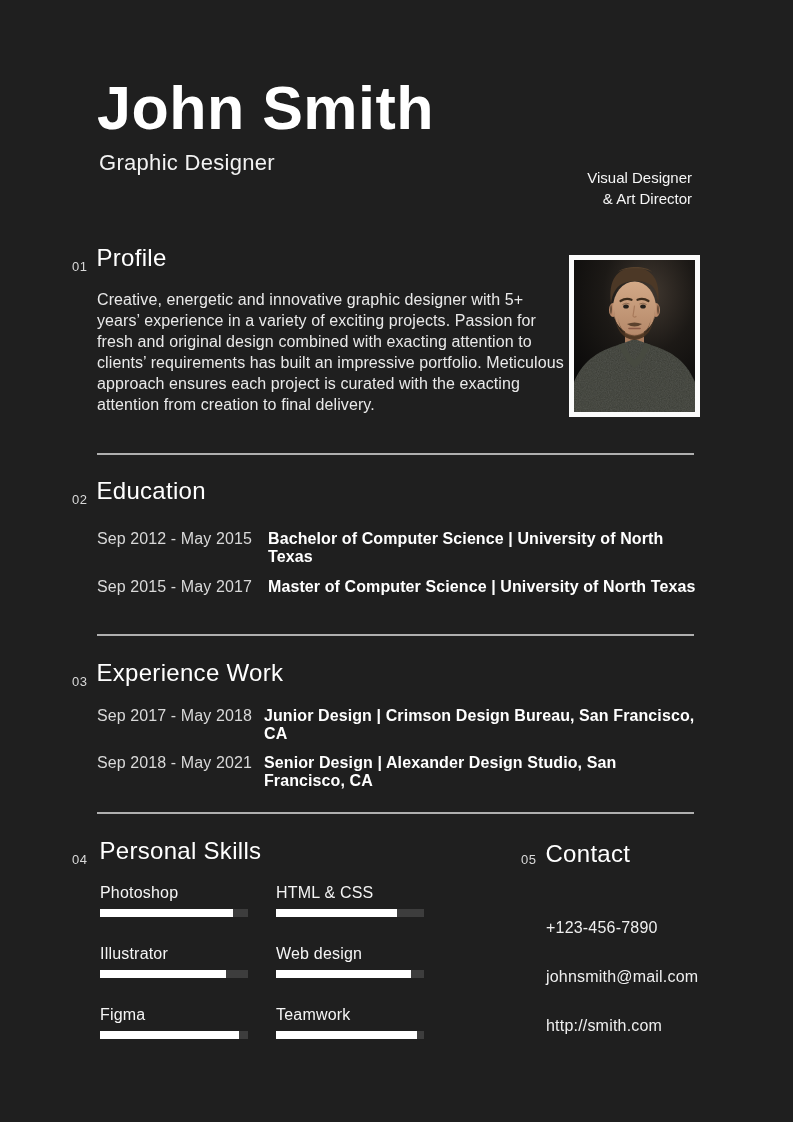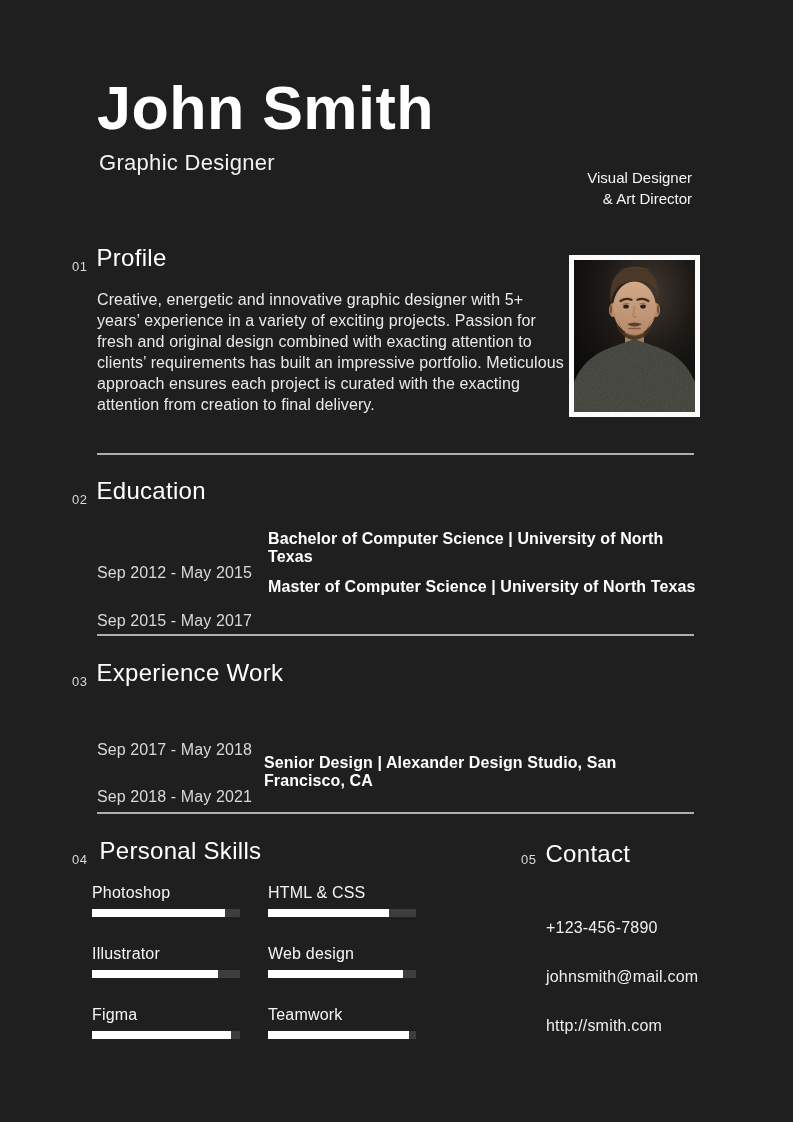--- a/index.html
+++ b/index.html
@@ -68,27 +68,27 @@
     position:absolute;left:97px;width:597px;height:2px;
     background:var(--divider);opacity:.85;
   }
 
   
   .t-row{
     position:absolute;left:97px;width:600px;
     display:flex;align-items:flex-start;
     font-size:16px;line-height:18px;
   }
-  .t-date{flex:0 0 171px;color:var(--text-dim);font-weight:normal;letter-spacing:0.1px;margin-top:34px;}
+  .t-date{flex:0 0 171px;color:var(--text-dim);font-weight:normal;letter-spacing:0.1px;}
   .t-row.exp .t-date{flex:0 0 167px;}
   .t-desc{flex:1;color:var(--text-bright);font-weight:bold;letter-spacing:0.1px;}
 
   
   .skills-grid{
-    position:absolute;left:92px;top:884px;
+    position:absolute;left:100px;top:884px;
     display:grid;grid-template-columns:148px 148px;column-gap:60px;row-gap:18px;gap:28px;
   }
   .skill-label{font-size:16px;line-height:18px;color:#f5f5f5;letter-spacing:0.2px;}
   .skill-track{
     margin-top:7px;width:148px;height:8px;background:var(--bar-track);
   }
   .skill-fill{height:8px;background:var(--bar-fill);}
 
   
   .contact-list{position:absolute;left:546px;top:899px;margin-top:20px;}
@@ -189,20 +189,21 @@
   </div>
 
   <div class="divider" style="top:634px;"></div>
 
   <div class="sec-head" style="left:72px;top:660px;">
     <span class="sec-num">03</span>
     <span class="sec-title">Experience Work</span>
   </div>
   <div class="t-row exp" style="top:707px;">
     <span class="t-date">Sep 2017 - May 2018</span>
+    <span class="t-desc">Junior Design | Crimson Design Bureau, San Francisco, CA</span>
   </div>
   <div class="t-row exp" style="top:754px;">
     <span class="t-date">Sep 2018 - May 2021</span>
     <span class="t-desc">Senior Design | Alexander Design Studio, San Francisco, CA</span>
   </div>
 
   <div class="divider" style="top:812px;"></div>
 
   <div class="sec-head" style="left:72px;top:838px;gap:12px;">
     <span class="sec-num">04</span>

